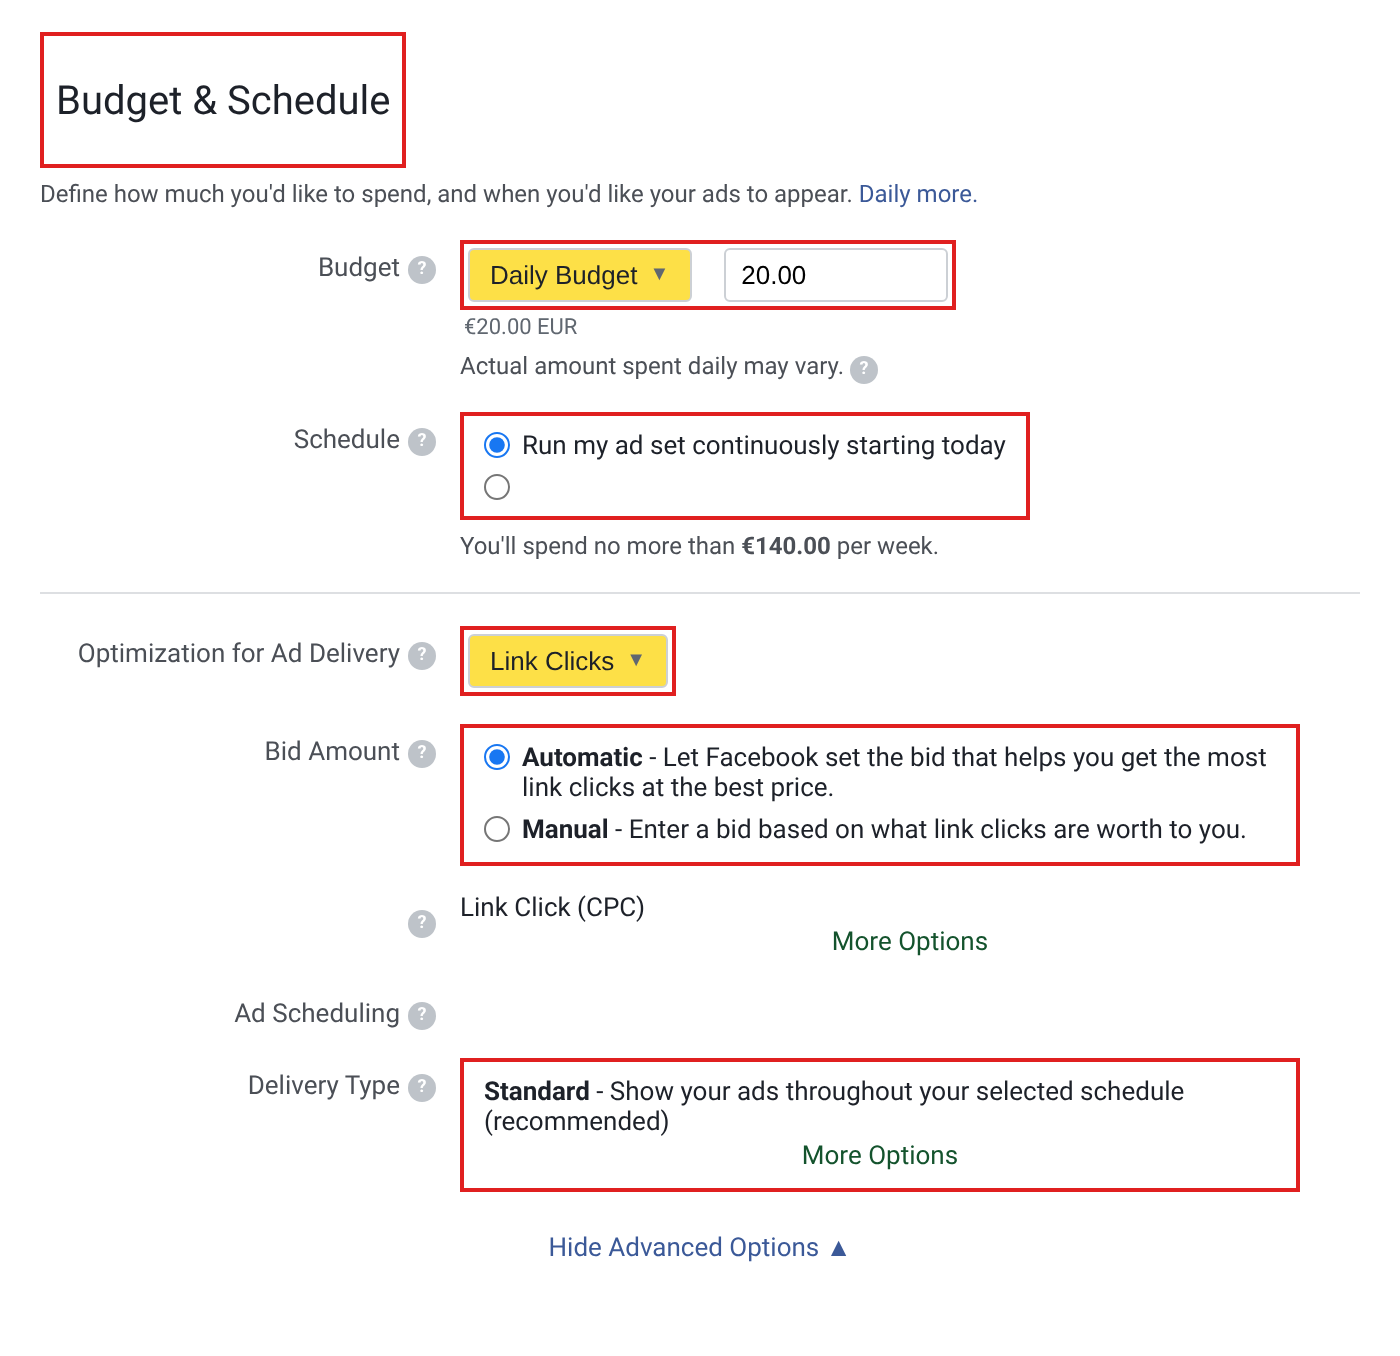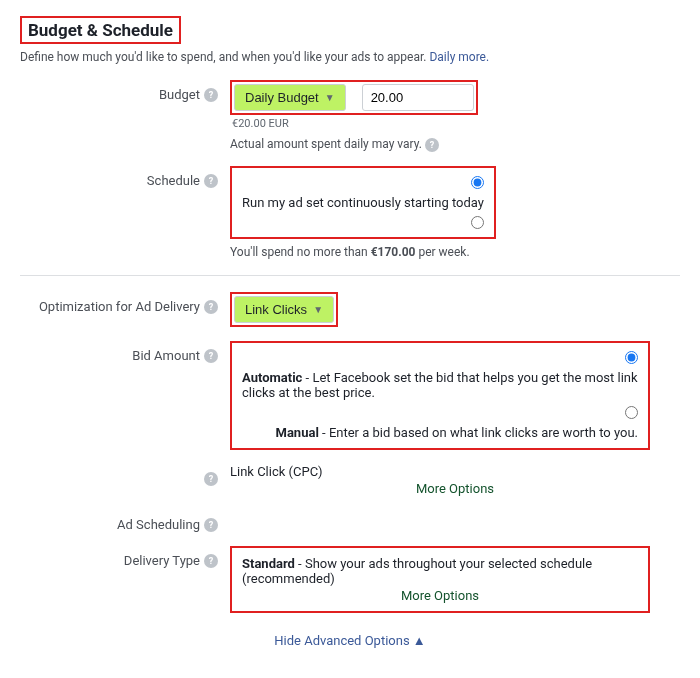--- a/index.html
+++ b/index.html
@@ -6,25 +6,25 @@
     body {
       font-family: -apple-system, BlinkMacSystemFont, "Segoe UI", Roboto, Helvetica, Arial, sans-serif;
       font-size: 13px;
       color: #1d2129;
       background: #fff;
       width: 700px;
       min-height: 678px;
       padding: 16px 20px;
     }
     .section-title {
-      font-size: 17px;
-      font-weight: 700;
-      border: 2px solid #e02020;
-      display: inline-block;
-      padding: 2px 6px;
+      font-size: 20px;
+      font-weight: 400;
+      border: 2px solid #e02020;
+      display: inline-block;
+      padding: 20px 6px;
       margin-bottom: 6px;
     }
     .section-desc {
       font-size: 12px;
       color: #4b4f56;
       margin-bottom: 16px;
     }
     .section-desc a {
       color: #3b5998;
       text-decoration: none;
@@ -71,21 +71,21 @@
       gap: 8px;
       border: 2px solid #e02020;
       display: inline-flex;
       padding: 2px;
     }
     .dropdown-btn {
       display: flex;
       align-items: center;
       gap: 6px;
       padding: 5px 10px;
-      background: #bef264;
+      background: #fde047;
       border: 1px solid #ccd0d5;
       border-radius: 3px;
       cursor: pointer;
       font-size: 13px;
       color: #1d2129;
     }
     .dropdown-arrow {
       font-size: 10px;
       color: #606770;
     }
@@ -107,25 +107,24 @@
       color: #4b4f56;
       margin-top: 6px;
     }
     .radio-group {
       border: 2px solid #e02020;
       padding: 8px 10px;
       display: inline-block;
     }
     .radio-option {
       display: flex;
-      align-items: flex-end;
+      align-items: flex-start;
       gap: 6px;
       margin-bottom: 6px;
       font-size: 13px;
-      flex-direction: column;
     }
     .radio-option:last-child {
       margin-bottom: 0;
     }
     .radio-option input[type="radio"] {
       accent-color: #1877f2;
       width: 13px;
       height: 13px;
     }
     .weekly-note {
@@ -247,21 +246,21 @@
     <div class="radio-group">
       <label class="radio-option">
         <input type="radio" name="schedule" checked="" style="">
         <span>Run my ad set continuously starting today</span>
       </label>
       <label class="radio-option">
         <input type="radio" name="schedule" style="">
       </label>
     </div>
     <div class="weekly-note">
-      <span>You'll spend no more than </span><strong>€170.00</strong><span> per week.</span>
+      <span>You'll spend no more than </span><strong>€140.00</strong><span> per week.</span>
     </div>
   </div>
 </div>
 
 <hr class="divider">
 
 
 <div class="form-row">
   <div class="form-label">
     <span>Optimization for Ad Delivery</span>

